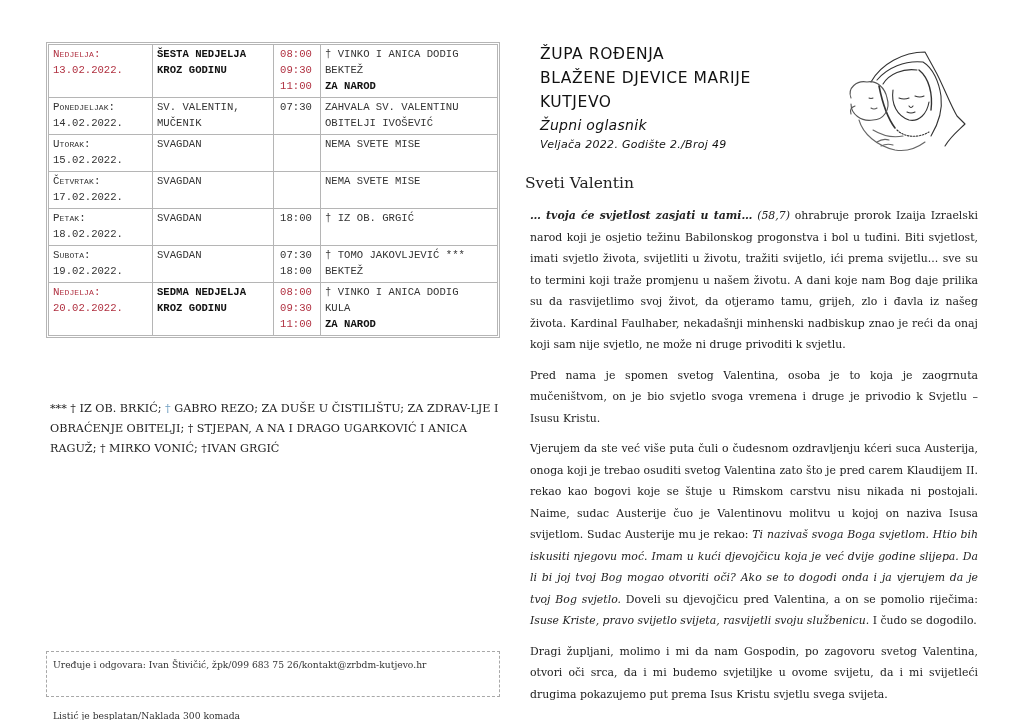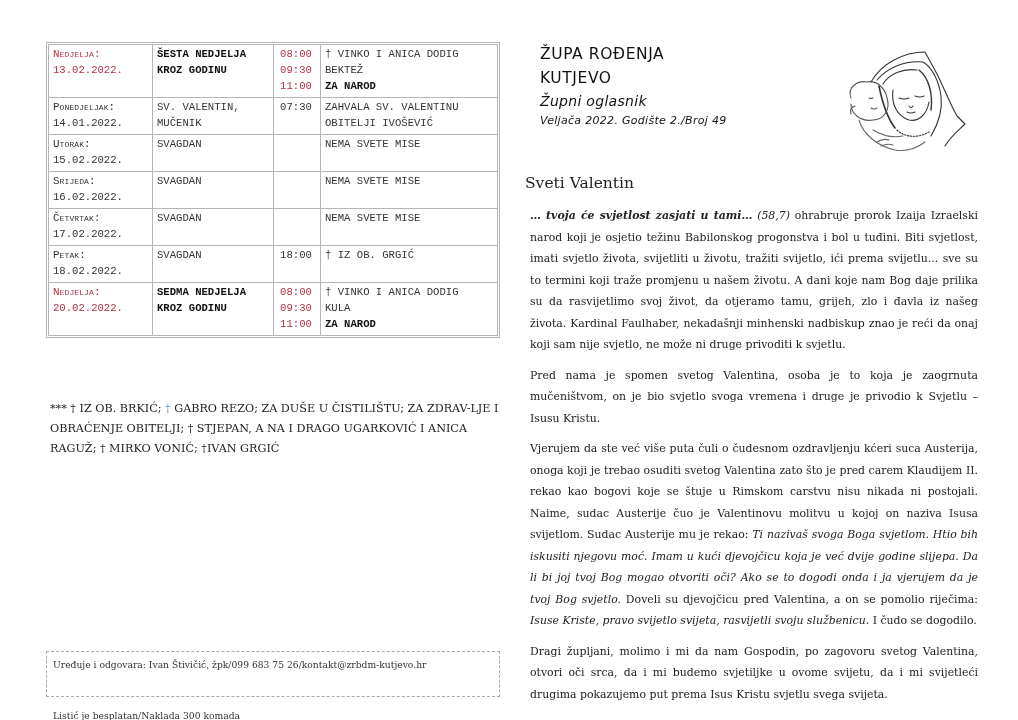--- a/index.html
+++ b/index.html
@@ -89,21 +89,21 @@
         </td>
         <td class="c-int">
           <span class="line">† VINKO I ANICA DODIG</span>
           <span class="line">BEKTEŽ</span>
           <span class="line bold">ZA NAROD</span>
         </td>
       </tr>
       <tr>
         <td class="c-day">
           <span class="line dayname">Ponedjeljak:</span>
-          <span class="line">14.01.2022.</span>
+          <span class="line">14.02.2022.</span>
         </td>
         <td class="c-name">
           <span class="line">SV. VALENTIN,</span>
           <span class="line">MUČENIK</span>
         </td>
         <td class="c-time">
           <span class="line">07:30</span>
         </td>
         <td class="c-int">
           <span class="line">ZAHVALA SV. VALENTINU</span>
@@ -118,33 +118,20 @@
         <td class="c-name">
           <span class="line">SVAGDAN</span>
         </td>
         <td class="c-time"></td>
         <td class="c-int">
           <span class="line">NEMA SVETE MISE</span>
         </td>
       </tr>
       <tr>
         <td class="c-day">
-          <span class="line dayname">Srijeda:</span>
-          <span class="line">16.02.2022.</span>
-        </td>
-        <td class="c-name">
-          <span class="line">SVAGDAN</span>
-        </td>
-        <td class="c-time"></td>
-        <td class="c-int">
-          <span class="line">NEMA SVETE MISE</span>
-        </td>
-      </tr>
-      <tr>
-        <td class="c-day">
           <span class="line dayname">Četvrtak:</span>
           <span class="line">17.02.2022.</span>
         </td>
         <td class="c-name">
           <span class="line">SVAGDAN</span>
         </td>
         <td class="c-time"></td>
         <td class="c-int">
           <span class="line">NEMA SVETE MISE</span>
         </td>
@@ -155,20 +142,37 @@
           <span class="line">18.02.2022.</span>
         </td>
         <td class="c-name">
           <span class="line">SVAGDAN</span>
         </td>
         <td class="c-time">
           <span class="line">18:00</span>
         </td>
         <td class="c-int">
           <span class="line">† IZ OB. GRGIĆ</span>
+        </td>
+      </tr>
+      <tr>
+        <td class="c-day">
+          <span class="line dayname">Subota:</span>
+          <span class="line">19.02.2022.</span>
+        </td>
+        <td class="c-name">
+          <span class="line">SVAGDAN</span>
+        </td>
+        <td class="c-time">
+          <span class="line">07:30</span>
+          <span class="line">18:00</span>
+        </td>
+        <td class="c-int">
+          <span class="line">† TOMO JAKOVLJEVIĆ ***</span>
+          <span class="line">BEKTEŽ</span>
         </td>
       </tr>
       <tr>
         <td class="c-day sun">
           <span class="line dayname">Nedjelja:</span>
           <span class="line">20.02.2022.</span>
         </td>
         <td class="c-name bold">
           <span class="line">SEDMA NEDJELJA</span>
           <span class="line">KROZ GODINU</span>
@@ -191,20 +195,21 @@
   <span>*** † IZ OB. BRKIĆ; </span><span class="cross-blue">†</span><span> GABRO REZO; ZA DUŠE U ČISTILIŠTU; ZA ZDRAV-LJE I OBRAĆENJE OBITELJI; † STJEPAN, A NA I DRAGO UGARKOVIĆ I ANICA RAGUŽ; † MIRKO VONIĆ; †IVAN GRGIĆ</span>
 </div>
 
 <div class="footer-box">
   <div class="footer-line l1">Uređuje i odgovara: Ivan Štivičić, žpk/099 683 75 26/kontakt@zrbdm-kutjevo.hr</div>
   <div class="footer-line l2">Listić je besplatan/Naklada 300 komada</div>
 </div>
 
 <div class="title-block">
   <div class="title-main">ŽUPA ROĐENJA</div>
+  <div class="title-main">BLAŽENE DJEVICE MARIJE</div>
   <div class="title-main">KUTJEVO</div>
   <div class="subtitle">Župni oglasnik</div>
   <div class="issue">Veljača 2022. Godište 2./Broj 49</div>
 </div>
 
 <svg class="madonna" viewBox="0 0 138 122" fill="none" stroke="#333" stroke-width="1.1" stroke-linecap="round" stroke-linejoin="round">
 
   <path d="M38 36 C 48 18, 70 6, 92 6 L 104 28 C 112 44, 118 60, 124 70 L 132 78 C 126 84, 118 90, 112 100"></path>
   <path d="M44 34 C 54 22, 72 14, 90 16 C 100 22, 106 36, 108 50 C 110 66, 104 80, 98 90"></path>
 

